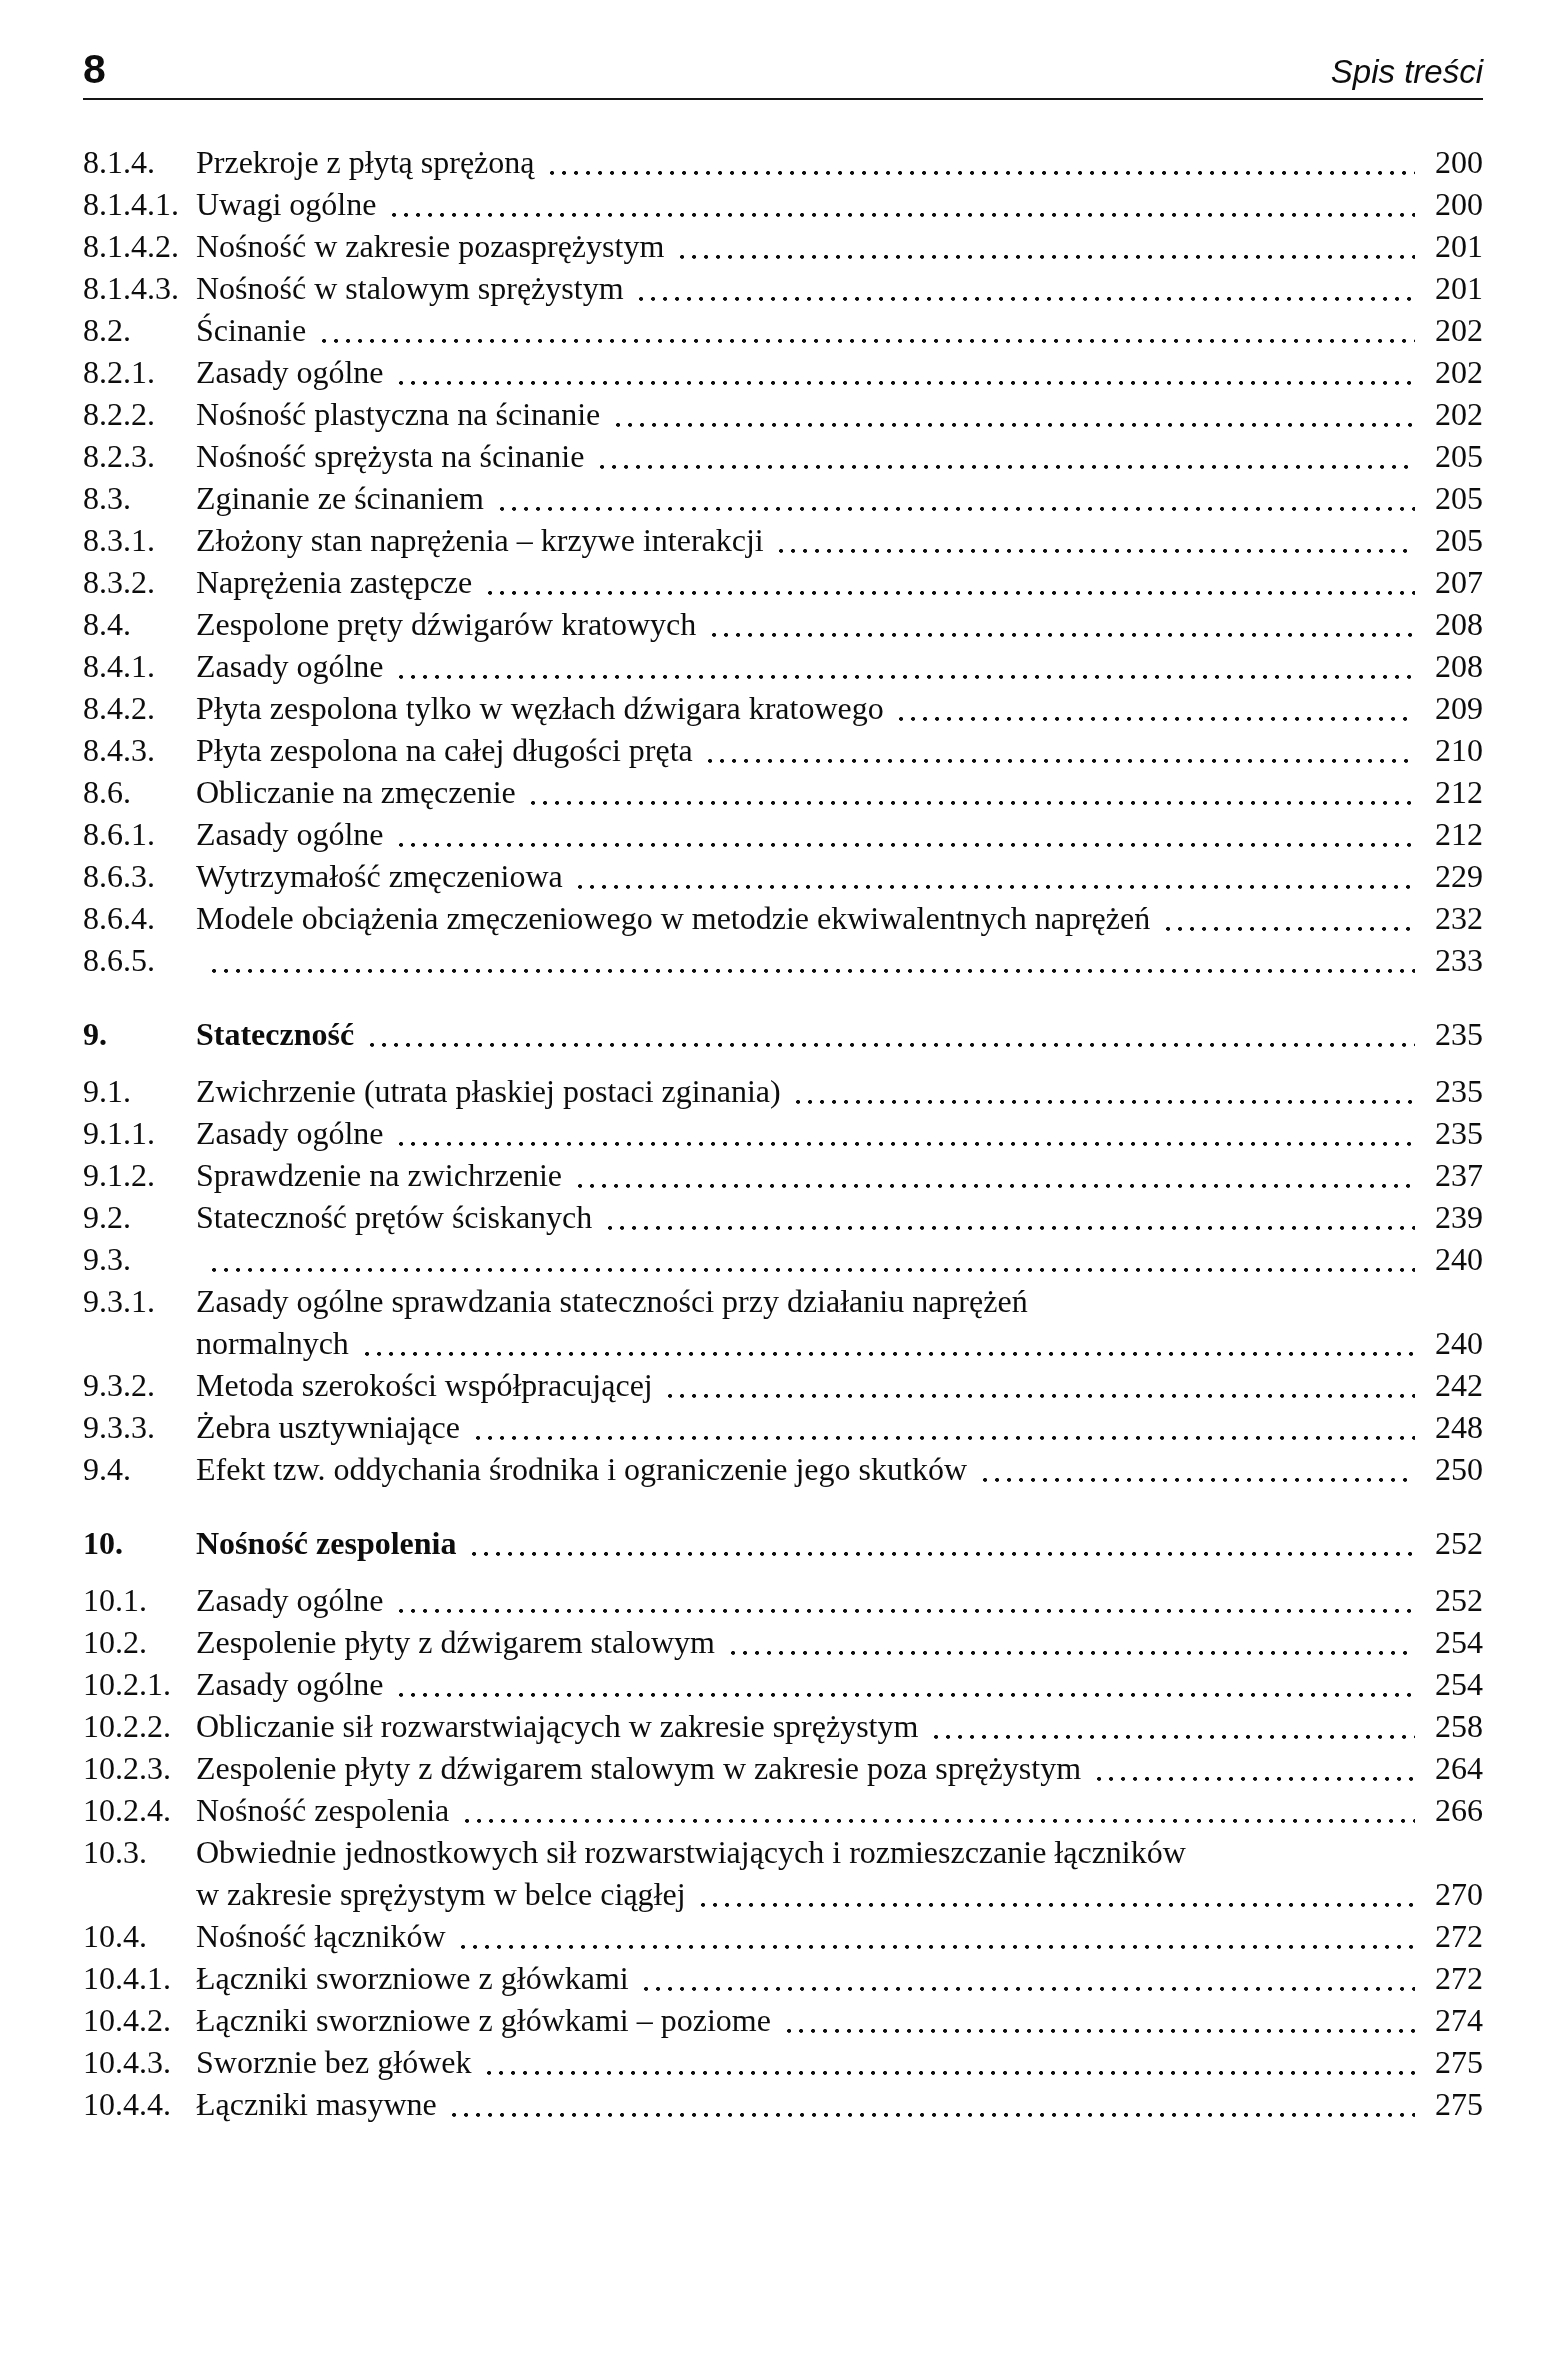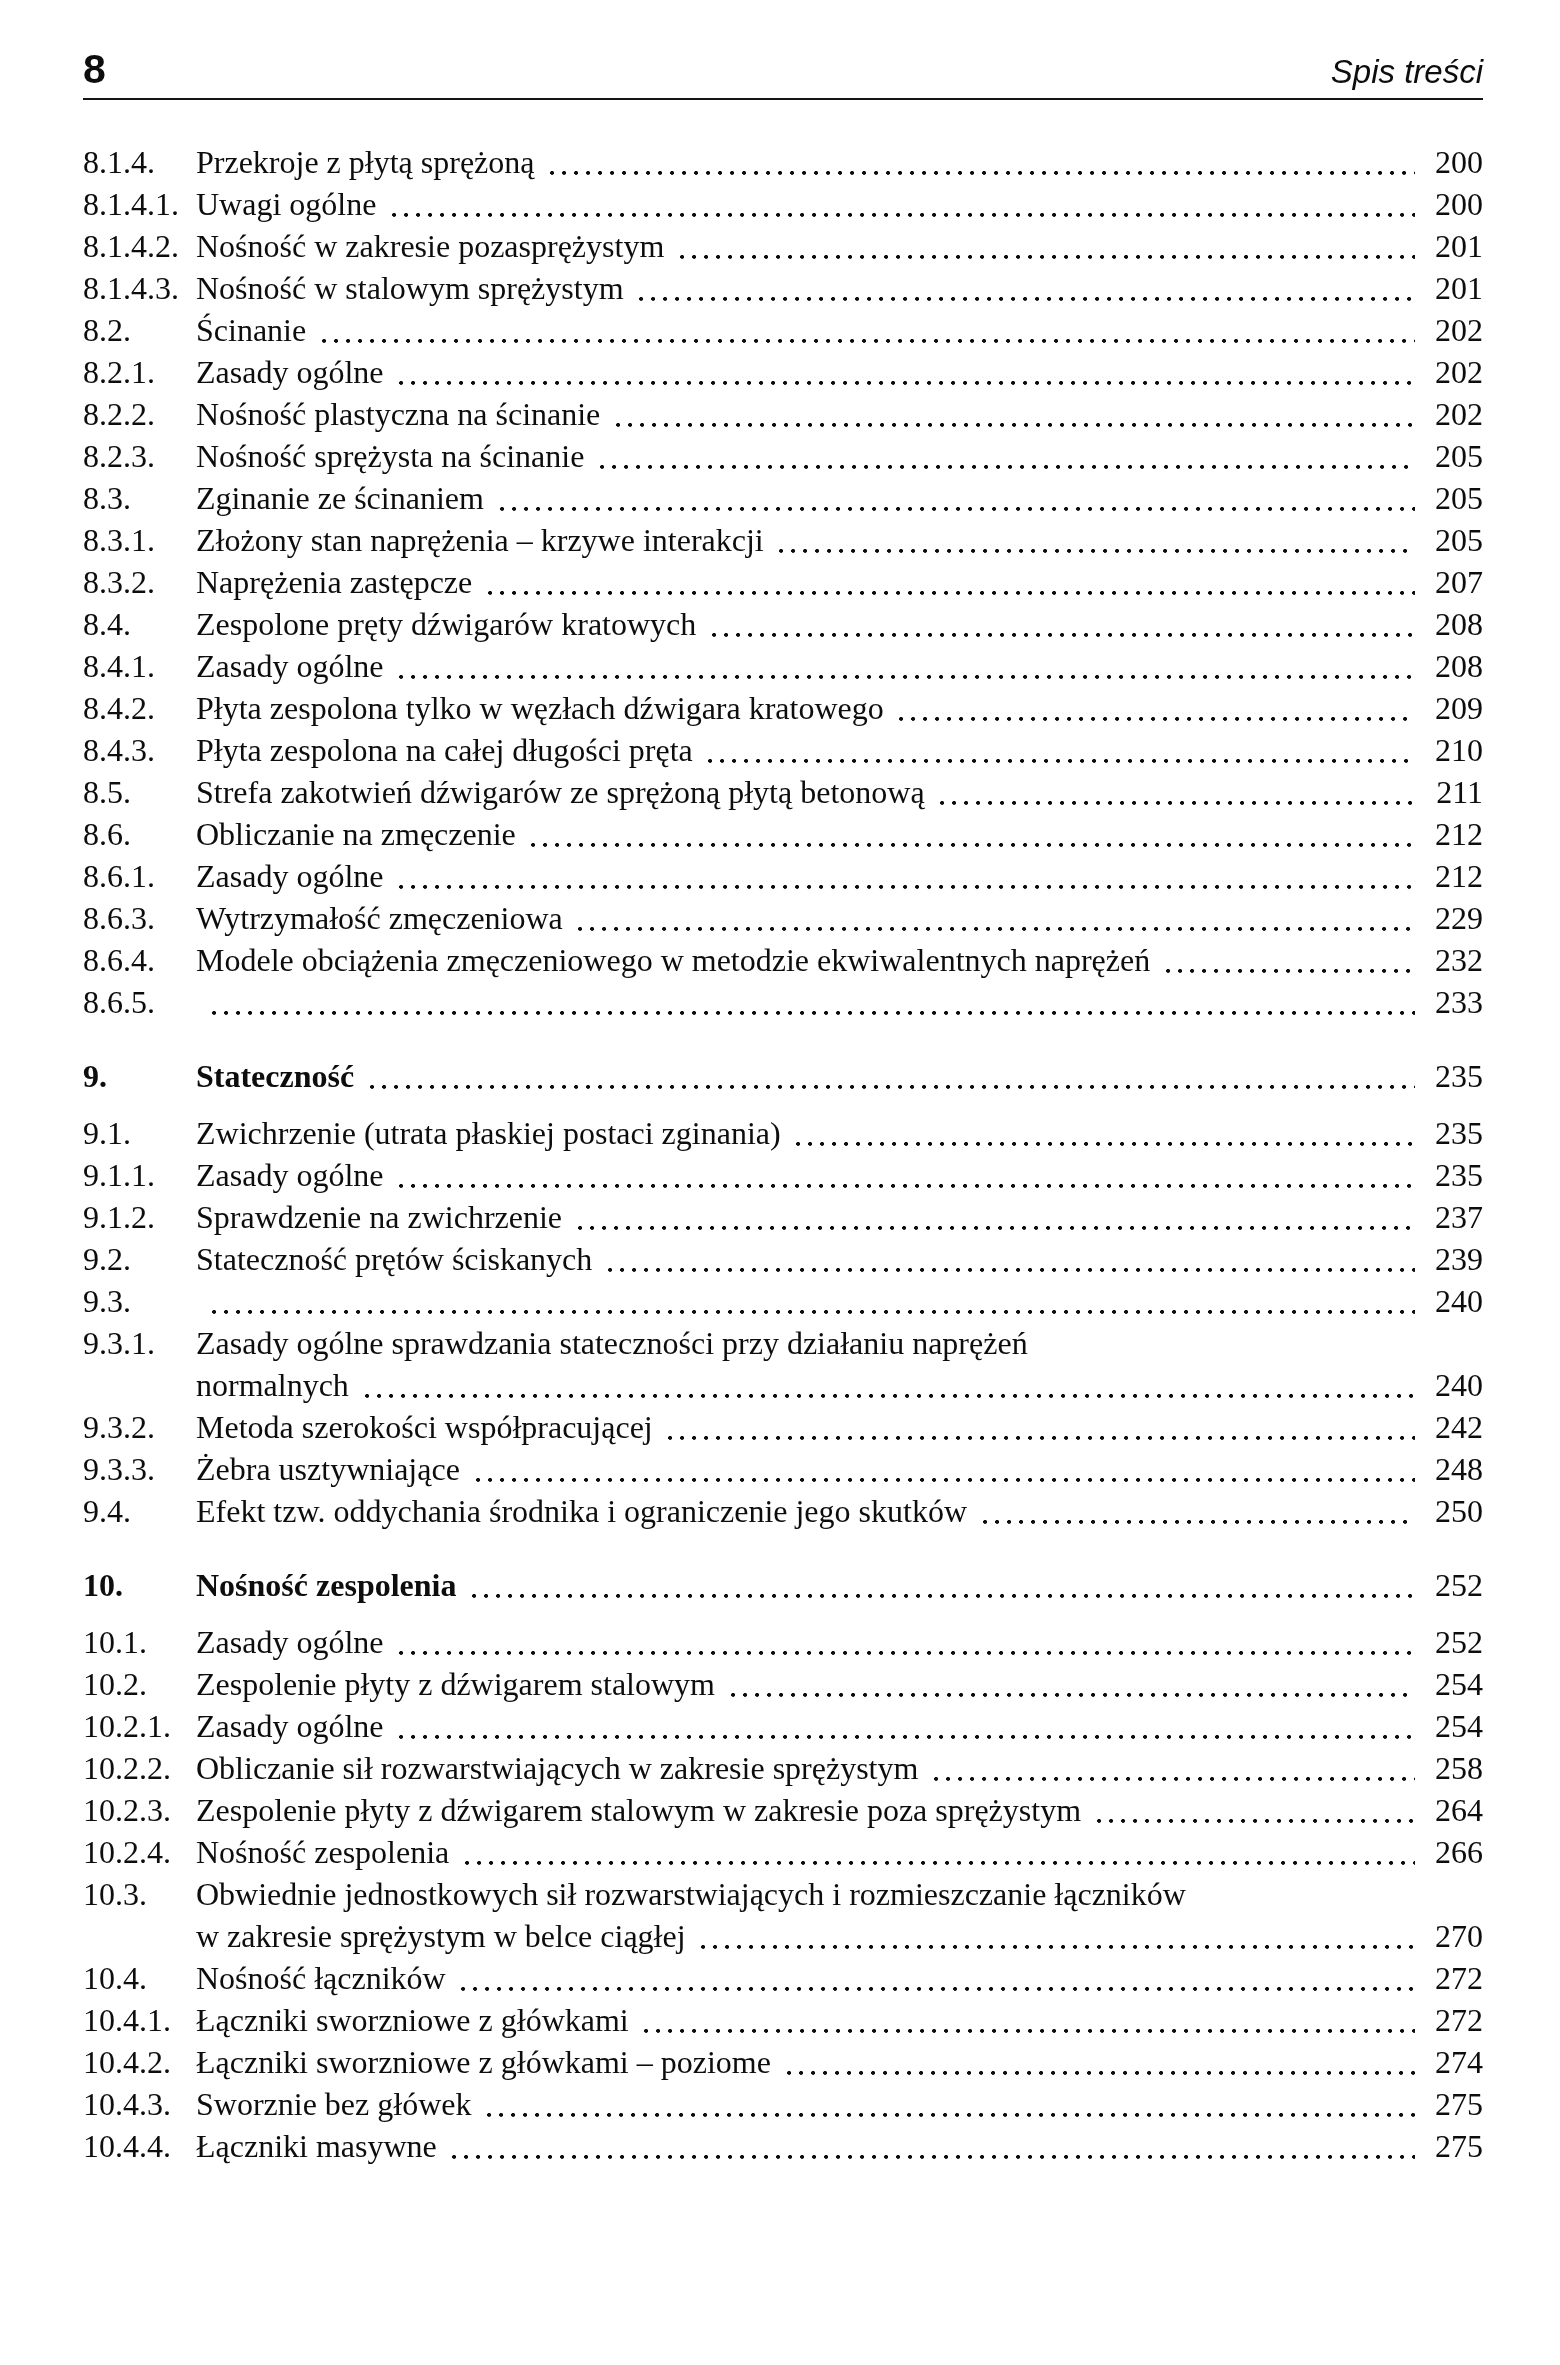--- a/index.html
+++ b/index.html
@@ -182,26 +182,20 @@
     <span class="dots"></span>
     <span class="page">209</span>
   </div>
       <div class="row">
     <span class="num">8.4.3.</span>
     <span class="title">Płyta zespolona na całej długości pręta</span>
     <span class="dots"></span>
     <span class="page">210</span>
   </div>
       <div class="row">
-    <span class="num">8.5.</span>
-    <span class="title">Strefa zakotwień dźwigarów ze sprężoną płytą betonową</span>
-    <span class="dots"></span>
-    <span class="page">211</span>
-  </div>
-      <div class="row">
     <span class="num">8.6.</span>
     <span class="title">Obliczanie na zmęczenie</span>
     <span class="dots"></span>
     <span class="page">212</span>
   </div>
       <div class="row">
     <span class="num">8.6.1.</span>
     <span class="title">Zasady ogólne</span>
     <span class="dots"></span>
     <span class="page">212</span>

